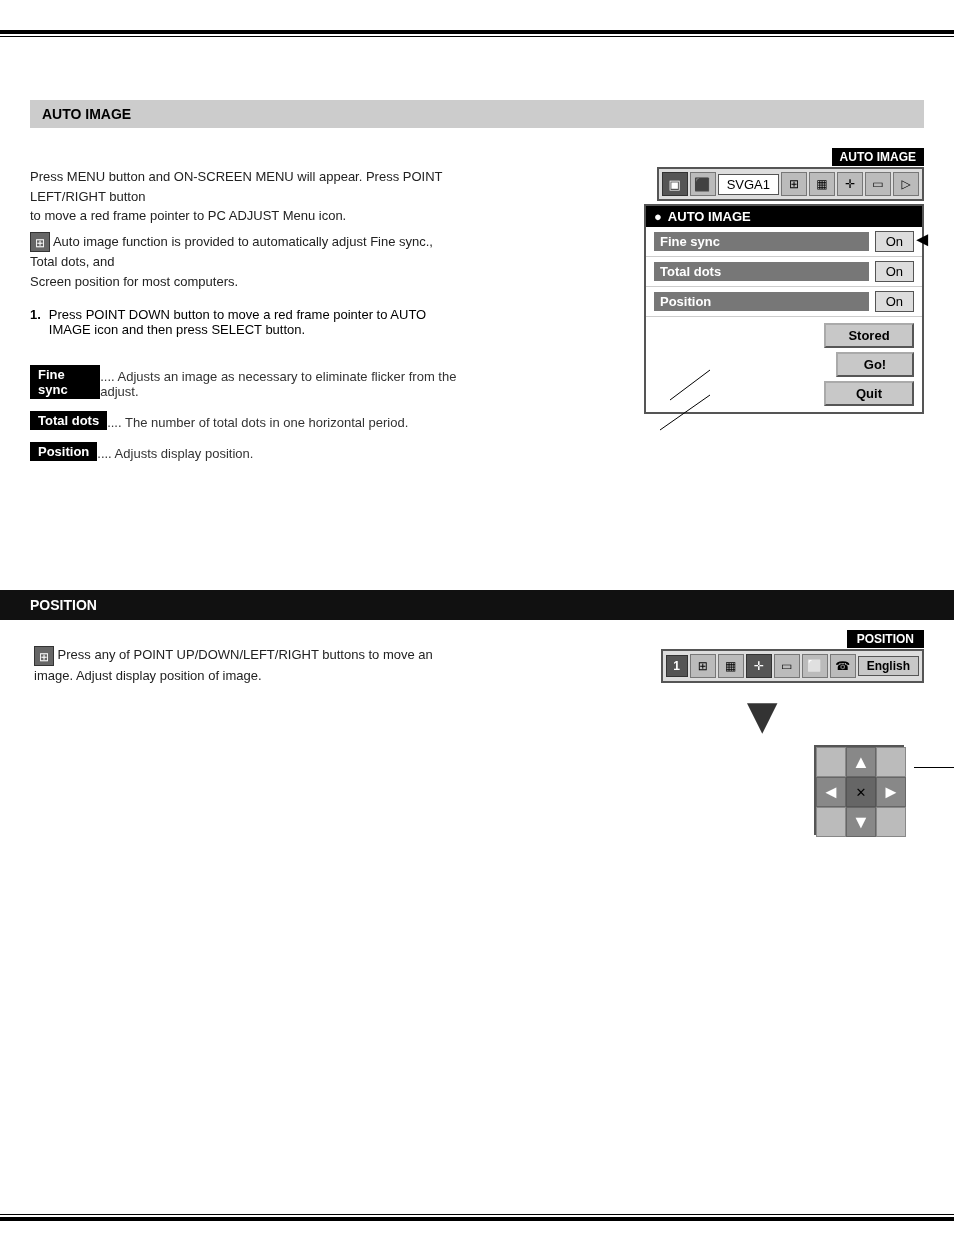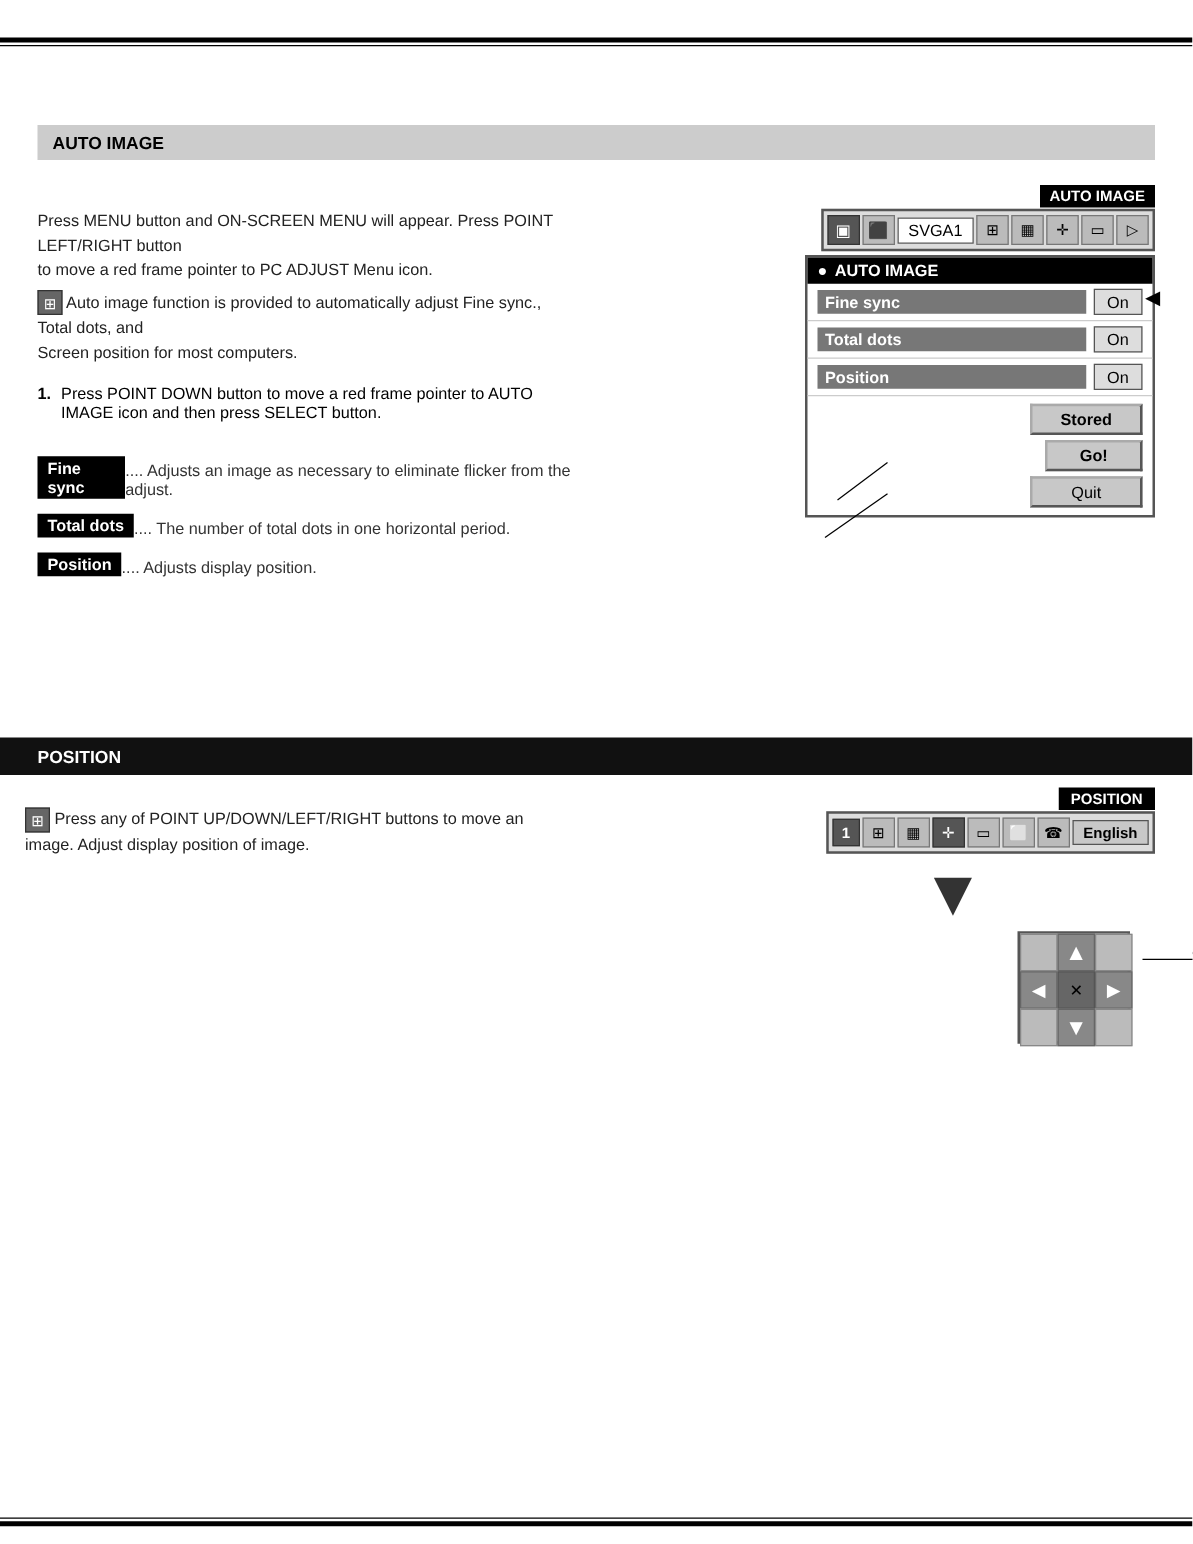--- a/index.html
+++ b/index.html
@@ -218,39 +218,39 @@
     </div>
 
     <div style="display:flex; align-items:center; padding:4px 8px; border-bottom:1px solid #ccc;">
       <div style="flex:1; background:#777; color:#fff; padding:2px 6px; font-size:13px; font-weight:bold; margin-right:6px;">Position</div>
       <div style="background:#ddd; border:1px solid #555; padding:2px 10px; font-size:13px;">On</div>
     </div>
 
     <div style="padding:6px 8px; display:flex; flex-direction:column; align-items:flex-end; gap:4px;">
       <button style="background:#c8c8c8; border:2px outset #aaa; padding:3px 16px; font-size:13px; font-weight:bold; cursor:pointer; width:90px;">Stored</button>
       <button style="background:#c8c8c8; border:2px outset #aaa; padding:3px 16px; font-size:13px; font-weight:bold; cursor:pointer; width:78px;">Go!</button>
-      <button style="background:#c8c8c8; border:2px outset #aaa; padding:3px 20px; font-size:13px; font-weight:normal; cursor:pointer; width:90px;">Quit</button>
+      <button style="background:#c8c8c8; border:2px outset #aaa; padding:3px 20px; font-size:13px; font-weight:bold; cursor:pointer; width:90px;">Quit</button>
     </div>
   </div>
 </div>
 
 <div style="position:absolute; top:228px; right:22px; font-size:20px; color:#000;">◄</div>
 
 <svg class="annotations" xmlns="http://www.w3.org/2000/svg">
 
   <line x1="710" y1="370" x2="670" y2="400" stroke="#000" stroke-width="1"></line>
 
   <line x1="710" y1="395" x2="660" y2="430" stroke="#000" stroke-width="1"></line>
 </svg>
 
 <div class="section-title-bar2">
   <span>POSITION</span>
 </div>
 
-<div style="position:absolute; top:635px; left:20px; width:430px;">
+<div style="position:absolute; top:635px; left:34px; width:430px;">
   <div class="text-block">
     <p style="margin-top:10px;">
       <span class="inline-icon">⊞</span>
       Press any of POINT UP/DOWN/LEFT/RIGHT buttons to move an image. Adjust display position of image.
     </p>
   </div>
 </div>
 
 <div style="position:absolute; top:630px; right:30px; display:flex; flex-direction:column; align-items:flex-end;">
 

